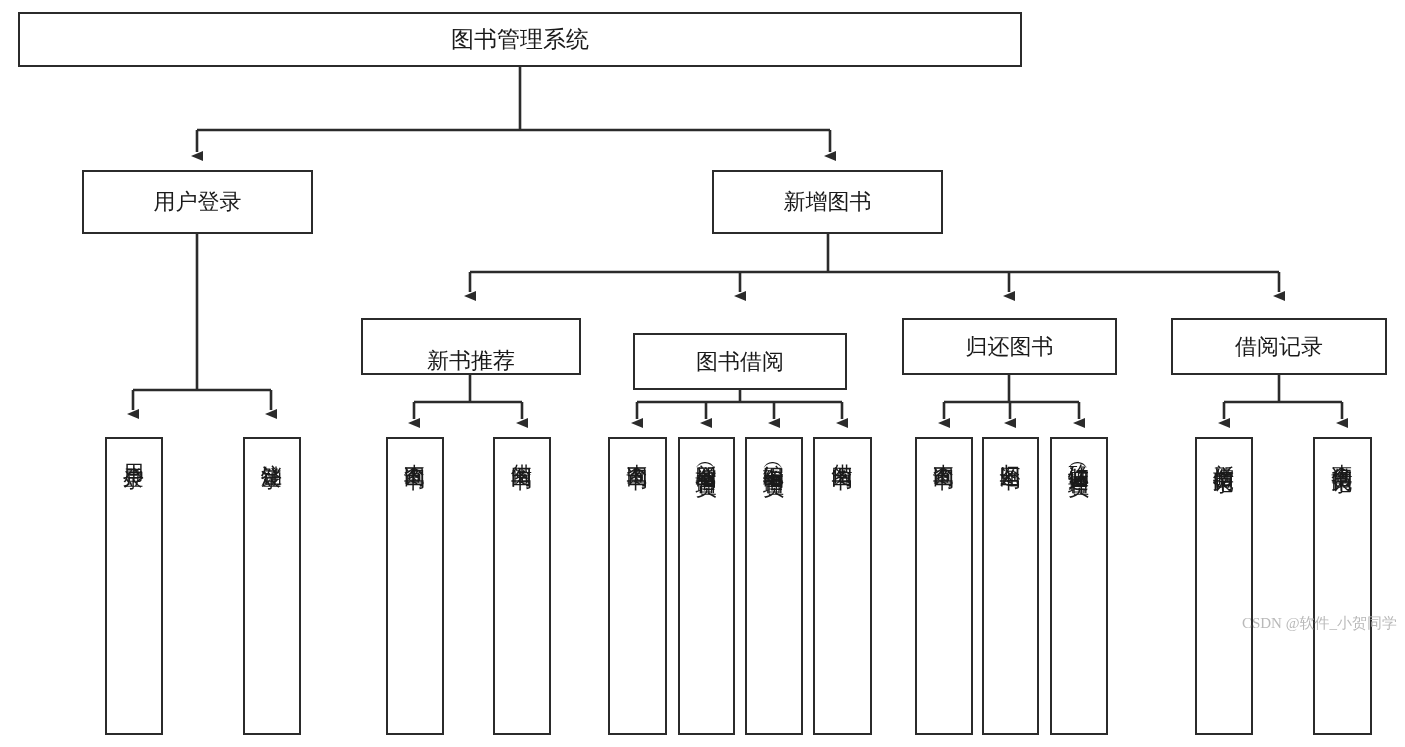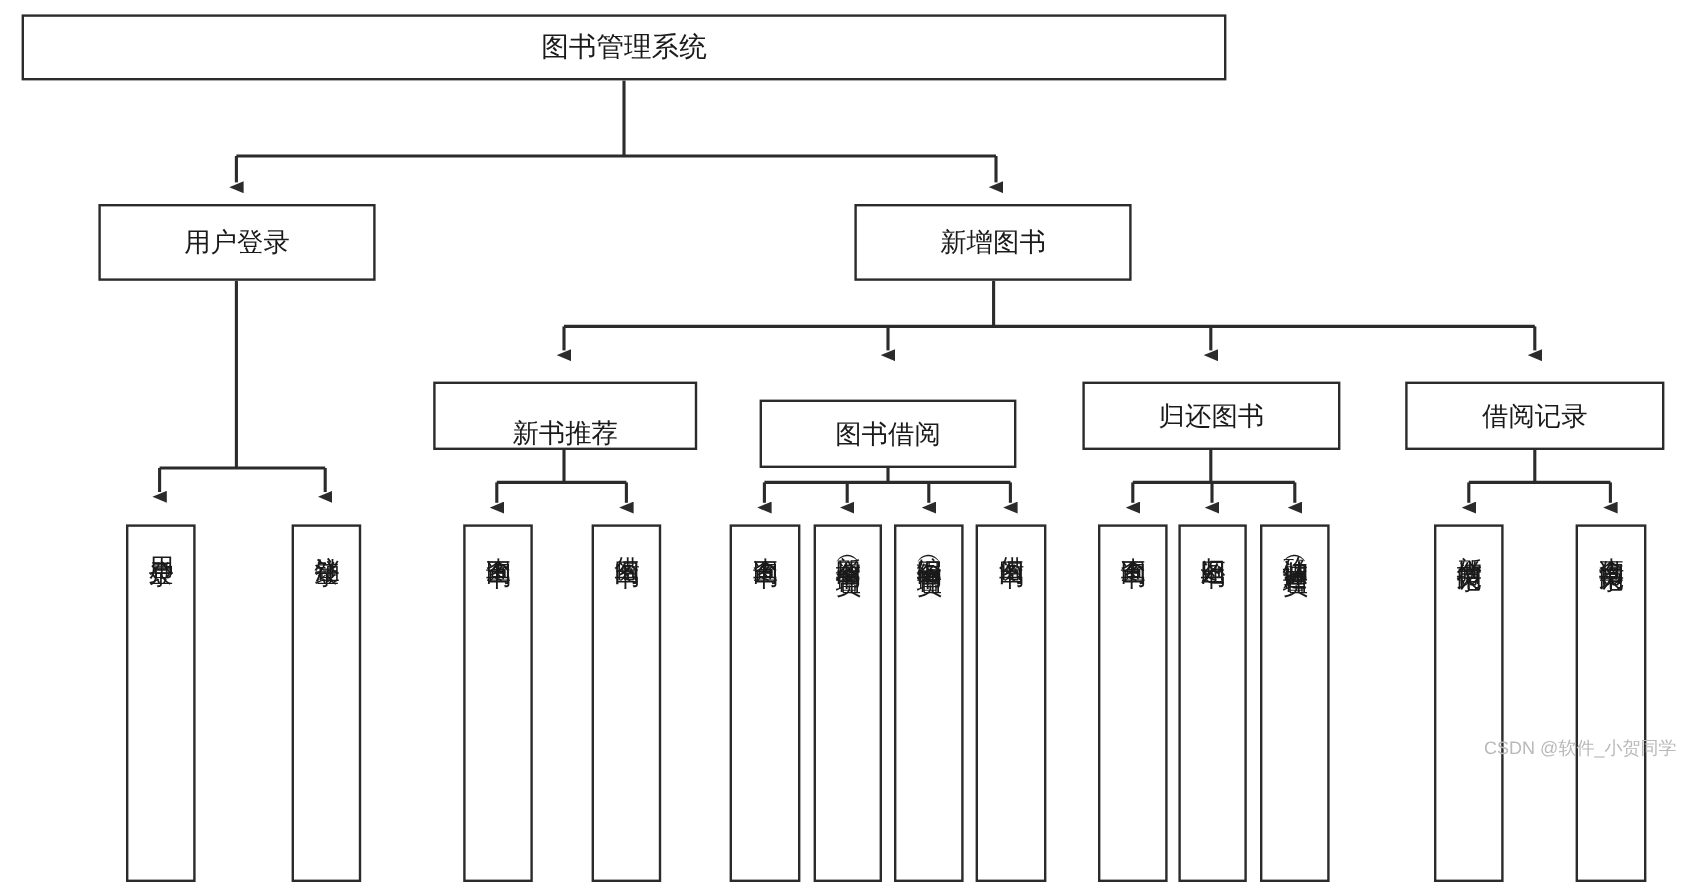--- a/index.html
+++ b/index.html
@@ -46,21 +46,21 @@
     white-space:nowrap;
   }
   #watermark{
     position:absolute;
     right:8px;
     bottom:4px;
     font-size:15px;
     color:#b9b9b9;
     z-index:5;
     white-space:nowrap;
-    font-family:Liberation Sans, sans-serif;
+    font-family:Liberation Serif, serif;
   }
 </style>
 </head>
 <body>
 
 <div id="canvas">
 
   <svg id="links" viewBox="0 0 1405 747">
     <defs>
       <marker id="arrow" markerWidth="10" markerHeight="12" refX="1" refY="6" orient="auto" markerUnits="userSpaceOnUse">

